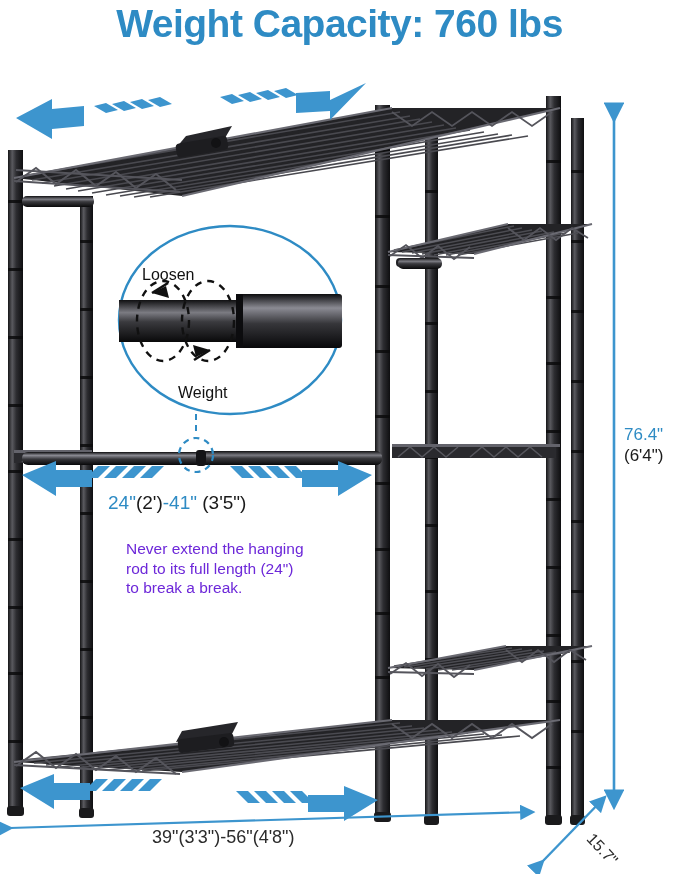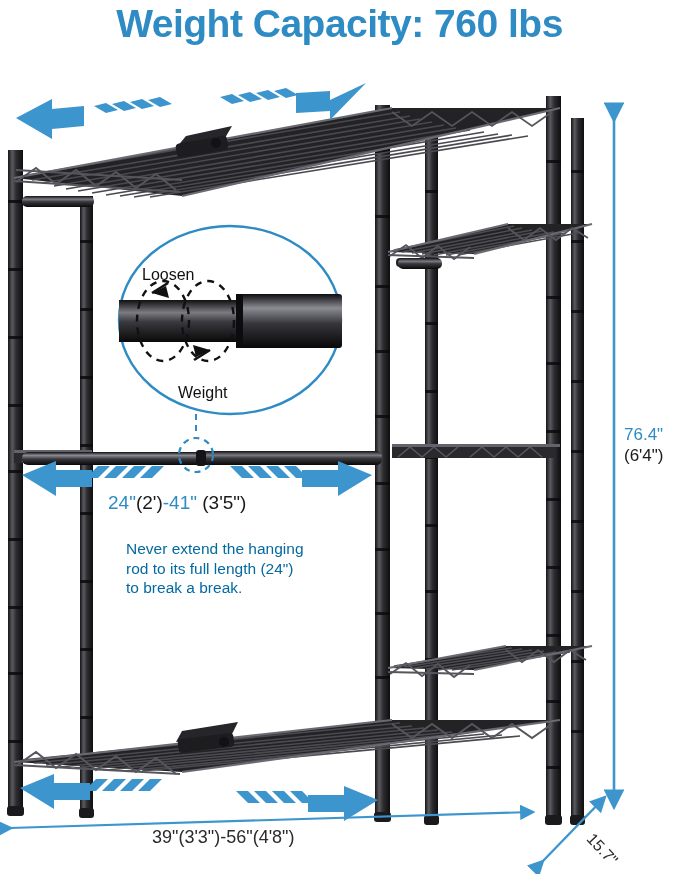--- a/index.html
+++ b/index.html
@@ -11,21 +11,21 @@
     font-family:Liberation Sans, sans-serif;
     font-weight:bold;font-size:39px;letter-spacing:-0.5px;
     color:#2E8BC4;white-space:nowrap;
   }
   .lbl-blue{color:#2E8BC4;}
   .lbl-dark{color:#1a1a1a;}
   #dim-right{position:absolute;left:624px;top:424px;font-size:17px;line-height:21px;
              text-align:left;}
   #rod-dim{position:absolute;left:108px;top:492px;font-size:19px;}
   #warn{position:absolute;left:126px;top:539px;font-size:15.5px;line-height:19.5px;
-        color:#0369a1;}
+        color:#6d28d9;}
   #bottom-dim{position:absolute;left:152px;top:827px;font-size:18px;color:#2b2b2b;}
   #depth-dim{position:absolute;left:596px;top:830px;font-size:16px;color:#2b2b2b;
              transform:rotate(47deg);transform-origin:0 0;}
   .callout-word{position:absolute;font-size:16px;color:#111;text-align:right;}
 </style>
 </head>
 <body>
 
 <div id="stage">
 

